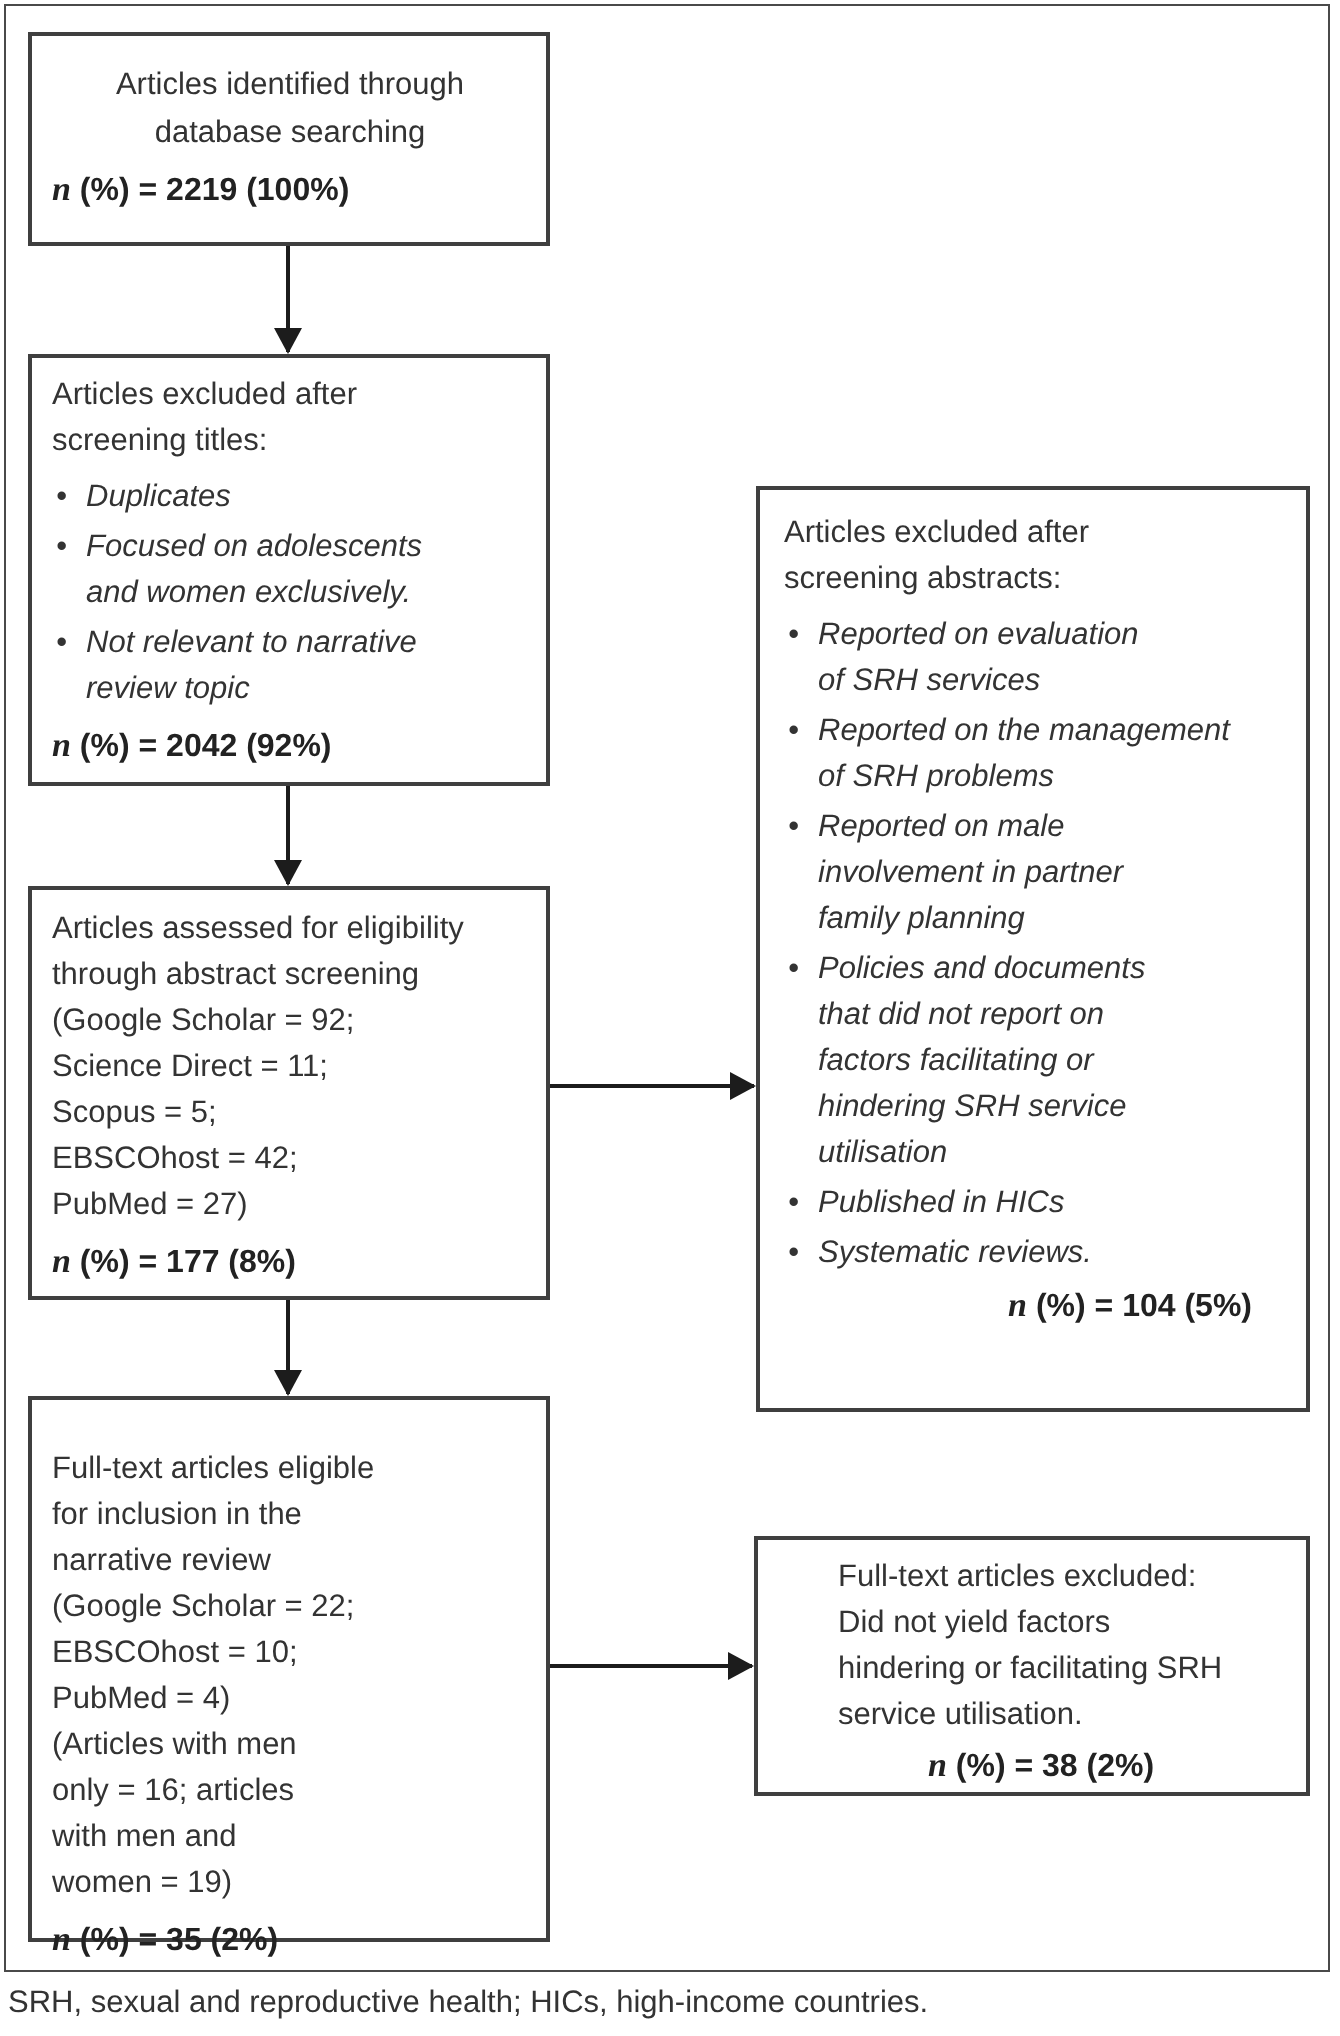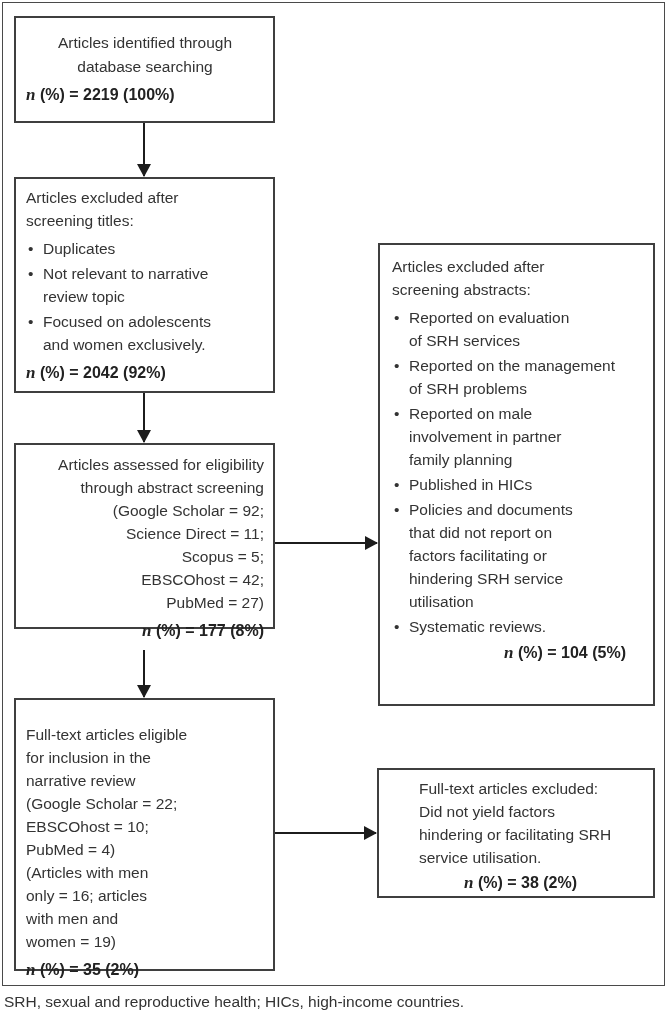--- a/index.html
+++ b/index.html
@@ -21,31 +21,32 @@
     font-size:15.5px;line-height:23px;
     padding:7px 9px 6px 10px;
   }
   .pre{white-space:pre-line;}
   .center{text-align:center;}
   
   .box-identified{left:14px;top:16px;width:261px;height:107px;padding-top:13px;line-height:24px;}
   
   .box-excluded-titles{left:14px;top:177px;width:261px;height:216px;}
   
-  .box-assessed{left:14px;top:443px;width:261px;height:186px;padding-top:8px;text-align:right;}
+  .box-assessed{left:14px;top:443px;width:261px;height:207px;padding-top:8px;}
   
   .box-fulltext-eligible{left:14px;top:698px;width:261px;height:273px;padding-top:23px;}
   
   .box-excluded-abstracts{left:378px;top:243px;width:277px;height:463px;padding-top:10px;padding-left:12px;}
   
   .box-fulltext-excluded{left:377px;top:768px;width:278px;height:130px;padding-top:7px;padding-left:40px;}
   ul.blist{list-style:none;margin:0;padding:0;}
   ul.blist li{
     position:relative;padding-left:17px;margin-top:2px;
     white-space:pre-line;
+    font-style:italic;
   }
   ul.blist li::before{
     content:"\2022";position:absolute;left:2px;top:0;
   }
   .blist-loose li{margin-top:9px;}
   .btitle{margin-bottom:5px;}
   .nval{
     display:block;margin-top:5px;
     font-weight:bold;color:#222222;font-size:16px;
   }
@@ -87,24 +88,24 @@
     <div class="nval nval-center"><span class="nlab">n</span> <span>(%) = 2219 (100%)</span></div>
   </div>
 
   <div class="arrow-v" style="left:143px;top:123px;height:53px;"></div>
 
   <div class="fbox box-excluded-titles">
     <div class="btitle pre">Articles excluded after
 screening titles:</div>
     <ul class="blist">
       <li>Duplicates</li>
+      <li>Focused on adolescents
+and women exclusively.</li>
       <li>Not relevant to narrative
 review topic</li>
-      <li>Focused on adolescents
-and women exclusively.</li>
     </ul>
     <div class="nval"><span class="nlab">n</span> <span>(%) = 2042 (92%)</span></div>
   </div>
 
   <div class="arrow-v" style="left:143px;top:393px;height:49px;"></div>
 
   <div class="fbox box-assessed">
     <div class="pre">Articles assessed for eligibility
 through abstract screening
 (Google Scholar = 92;
@@ -121,26 +122,26 @@
     <div class="btitle pre">Articles excluded after
 screening abstracts:</div>
     <ul class="blist blist-loose">
       <li>Reported on evaluation
 of SRH services</li>
       <li>Reported on the management
 of SRH problems</li>
       <li>Reported on male
 involvement in partner
 family planning</li>
-      <li>Published in HICs</li>
       <li>Policies and documents
 that did not report on
 factors facilitating or
 hindering SRH service
 utilisation</li>
+      <li>Published in HICs</li>
       <li>Systematic reviews.</li>
     </ul>
     <div class="nval nval-right1"><span class="nlab">n</span> <span>(%) = 104 (5%)</span></div>
   </div>
 
   <div class="arrow-v" style="left:143px;top:650px;height:47px;"></div>
 
   <div class="fbox box-fulltext-eligible">
     <div class="pre">Full-text articles eligible
 for inclusion in the

